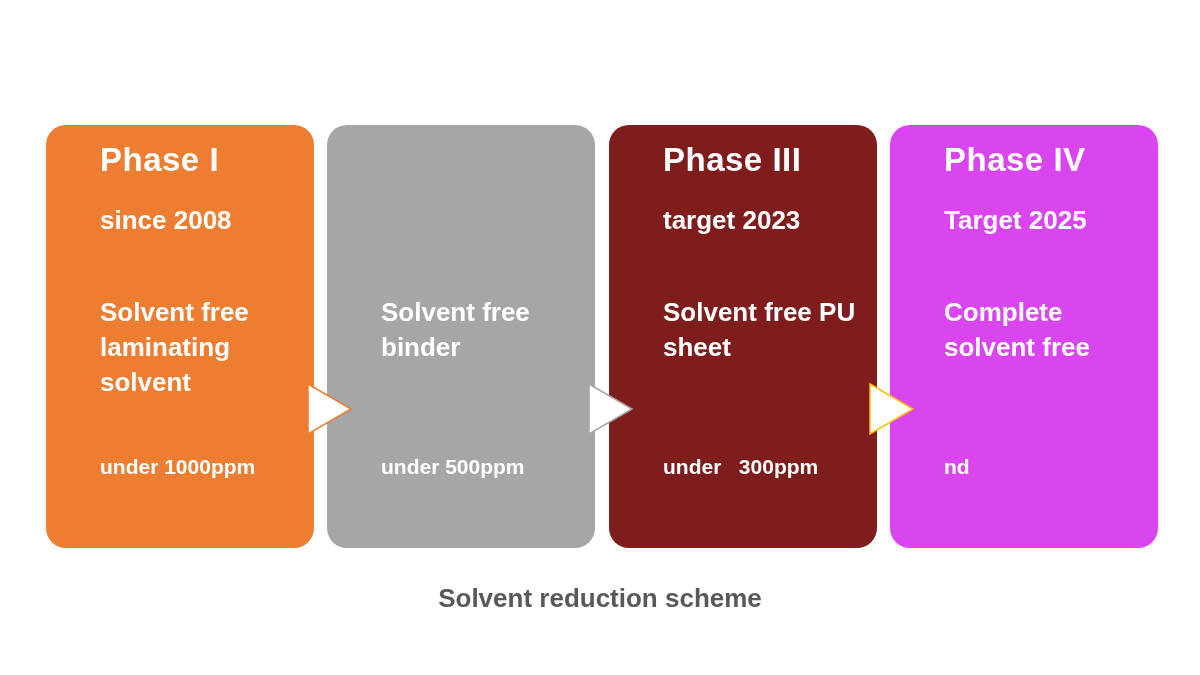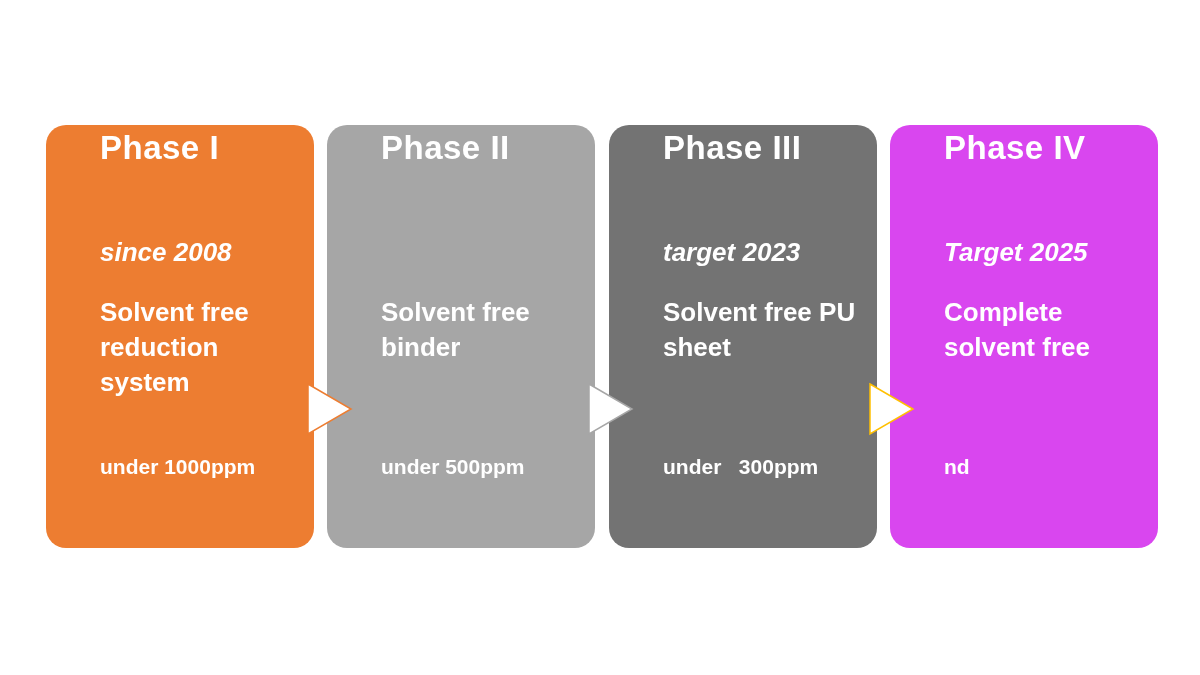--- a/index.html
+++ b/index.html
@@ -16,34 +16,32 @@
     border-radius: 20px;
     color: #ffffff;
   }
   .phase-card.pos-0 { left: 46px; }
   .phase-card.pos-1 { left: 327px; }
   .phase-card.pos-2 { left: 609px; }
   .phase-card.pos-3 { left: 890px; }
 
   .phase-title {
     position: absolute;
-    left: 54px; right: 12px; top: 4px;
+    left: 54px; right: 12px; top: 16px;
     font-size: 33px;
     font-weight: bold;
     letter-spacing: 0.5px;
     white-space: nowrap;
   }
   .phase-period {
     position: absolute;
     left: 54px; right: 12px; top: 80px;
     font-size: 26px;
     font-weight: bold;
-    font-style: italic;
     white-space: nowrap;
-    margin-top: 32px;
   }
   .phase-description {
     position: absolute;
     left: 54px; top: 170px;
     width: 200px;
     font-size: 26px;
     font-weight: bold;
     line-height: 35px;
   }
   .phase-limit {
@@ -76,31 +74,30 @@
   }
 </style>
 </head>
 <body>
 
 <div class="diagram">
 
   <div class="phase-card pos-0" style="background: rgb(237, 125, 49);">
     <div class="phase-title">Phase I</div>
     <div class="phase-period">since 2008</div>
-    <div class="phase-description">Solvent free reduction system</div>
+    <div class="phase-description">Solvent free laminating solvent</div>
     <div class="phase-limit">under 1000ppm</div>
   </div>
 
   <div class="phase-card pos-1" style="background: rgb(166, 166, 166);">
-    <div class="phase-title">Phase II</div>
     <div class="phase-description">Solvent free binder</div>
     <div class="phase-limit">under 500ppm</div>
   </div>
 
-  <div class="phase-card pos-2" style="background: #737373;">
+  <div class="phase-card pos-2" style="background: #7f1d1d;">
     <div class="phase-title">Phase III</div>
     <div class="phase-period">target 2023</div>
     <div class="phase-description">Solvent free PU sheet</div>
     <div class="phase-limit">under   300ppm</div>
   </div>
 
   <div class="phase-card pos-3" style="background: #d946ef;">
     <div class="phase-title">Phase IV</div>
     <div class="phase-period">Target 2025</div>
     <div class="phase-description">Complete solvent free</div>
@@ -116,14 +113,15 @@
     <svg viewBox="0 0 48 54" xmlns="http://www.w3.org/2000/svg">
       <polygon points="2,2 45,27 2,52" fill="#ffffff" stroke="#A6A6A6" stroke-width="1.5"></polygon>
     </svg>
   </div>
   <div class="flow-arrow pos-2">
     <svg viewBox="0 0 48 54" xmlns="http://www.w3.org/2000/svg">
       <polygon points="2,2 45,27 2,52" fill="#ffffff" stroke="#FFC000" stroke-width="1.5"></polygon>
     </svg>
   </div>
 
+  <div class="caption" style="color: rgb(89, 89, 89);">Solvent reduction scheme</div>
 
 </div>
 
 </body></html>

